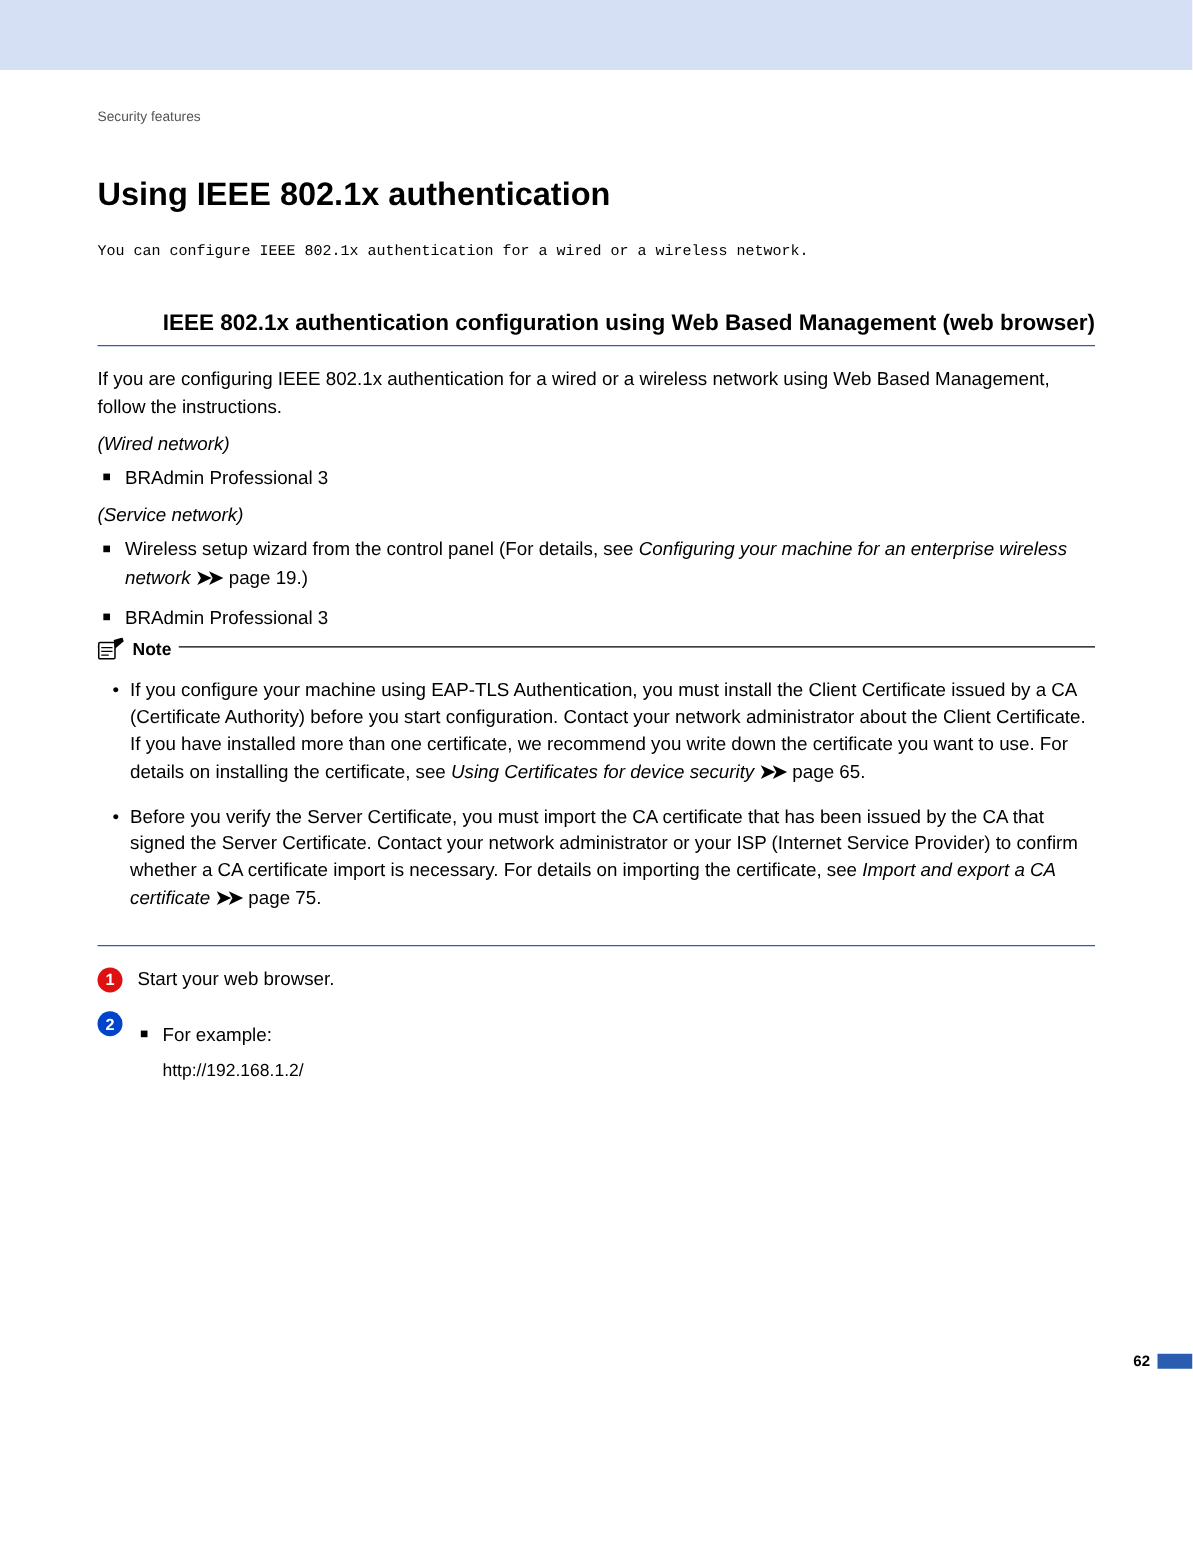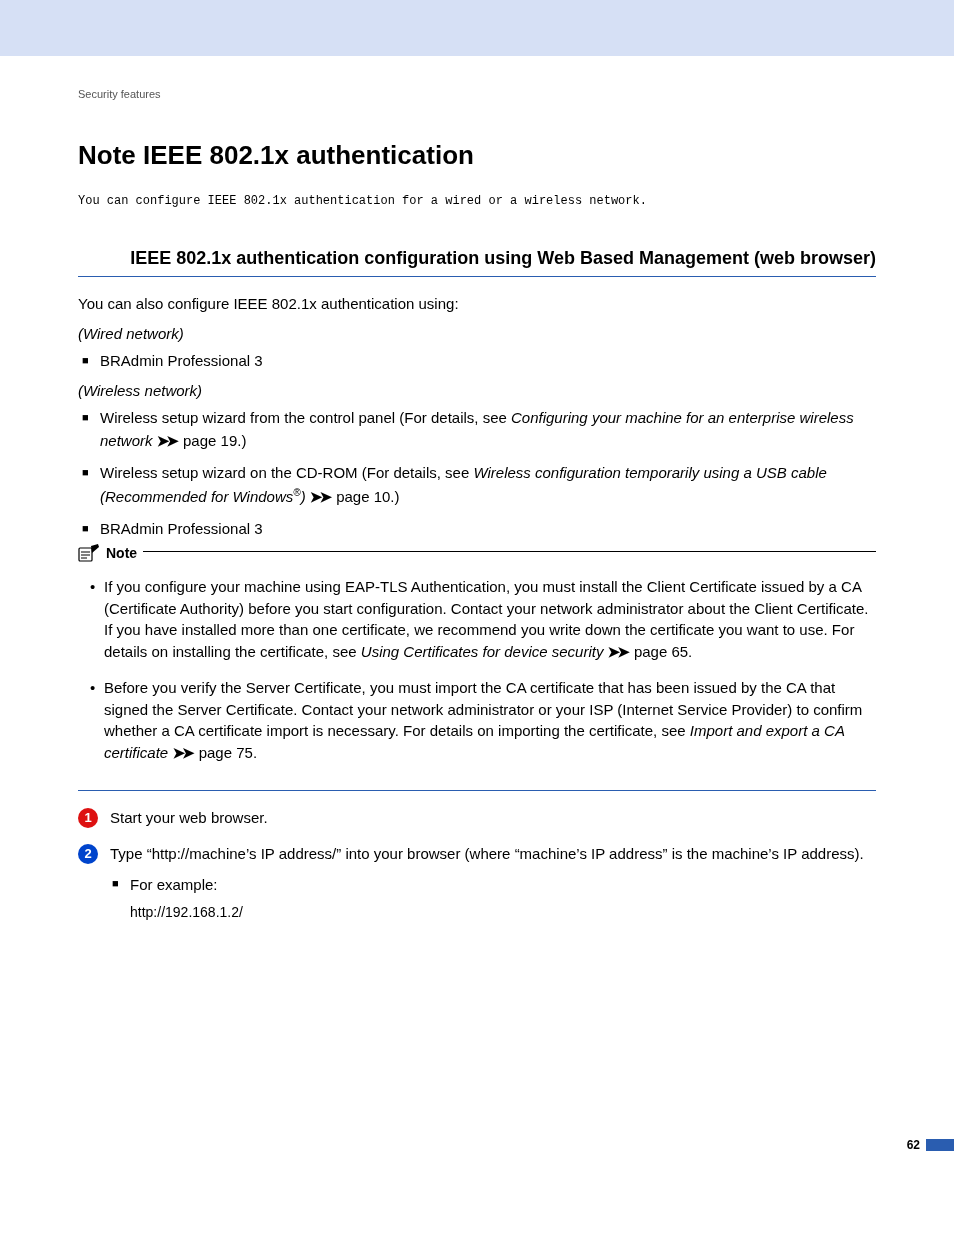--- a/index.html
+++ b/index.html
@@ -41,40 +41,37 @@
 </style>
 </head>
 <body>
 
 <div class="top-band"></div>
 
 <div class="page">
 
   <div class="breadcrumb">Security features</div>
 
-  <h1 class="page-title">Note IEEE 802.1x authentication</h1>
+  <h1 class="page-title">Using IEEE 802.1x authentication</h1>
 
   <p class="intro">You can configure IEEE 802.1x authentication for a wired or a wireless network.</p>
 
   <h2 class="section-title">IEEE 802.1x authentication configuration using Web Based Management (web browser)</h2>
 
-  <p class="para">You can also configure IEEE 802.1x authentication using:</p>
+  <p class="para">If you are configuring IEEE 802.1x authentication for a wired or a wireless network using Web Based Management, follow the instructions.</p>
 
   <p class="paren">(Wired network)</p>
   <ul class="sq-list">
     <li>BRAdmin Professional 3</li>
   </ul>
 
-  <p class="paren">(Wireless network)</p>
+  <p class="paren">(Service network)</p>
   <ul class="sq-list">
     <li>
       <span>Wireless setup wizard from the control panel (For details, see </span><a class="link italic" href="#">Configuring your machine for an enterprise wireless network</a> <span class="ref-arrows">➤➤</span><span> page 19.)</span>
-    </li>
-    <li>
-      <span>Wireless setup wizard on the CD-ROM (For details, see </span><a class="link italic" href="#"><span>Wireless configuration temporarily using a USB cable (Recommended for Windows</span><sup>®</sup><span>)</span></a> <span class="ref-arrows">➤➤</span><span> page 10.)</span>
     </li>
     <li>BRAdmin Professional 3</li>
   </ul>
 
   <div class="note-block">
     <div class="note-head">
       <span class="note-icon">
         <svg width="22" height="18" viewBox="0 0 22 18">
           <rect x="1" y="4" width="13" height="13" rx="1" fill="none" stroke="#000" stroke-width="1.2"></rect>
           <line x1="3" y1="8" x2="12" y2="8" stroke="#000" stroke-width="1"></line>
@@ -96,21 +93,20 @@
   </div>
 
   <div class="steps">
     <div class="step">
       <div class="step-num n1">1</div>
       <div class="step-body">Start your web browser.</div>
     </div>
     <div class="step">
       <div class="step-num n2">2</div>
       <div class="step-body">
-        <span>Type “http://machine’s IP address/” into your browser (where “machine’s IP address” is the machine’s IP address).</span>
         <ul class="sub-sq">
           <li>For example:</li>
         </ul>
         <div class="example-url">http://192.168.1.2/</div>
       </div>
     </div>
   </div>
 
   <div class="page-num-wrap">
     <span>62</span>

